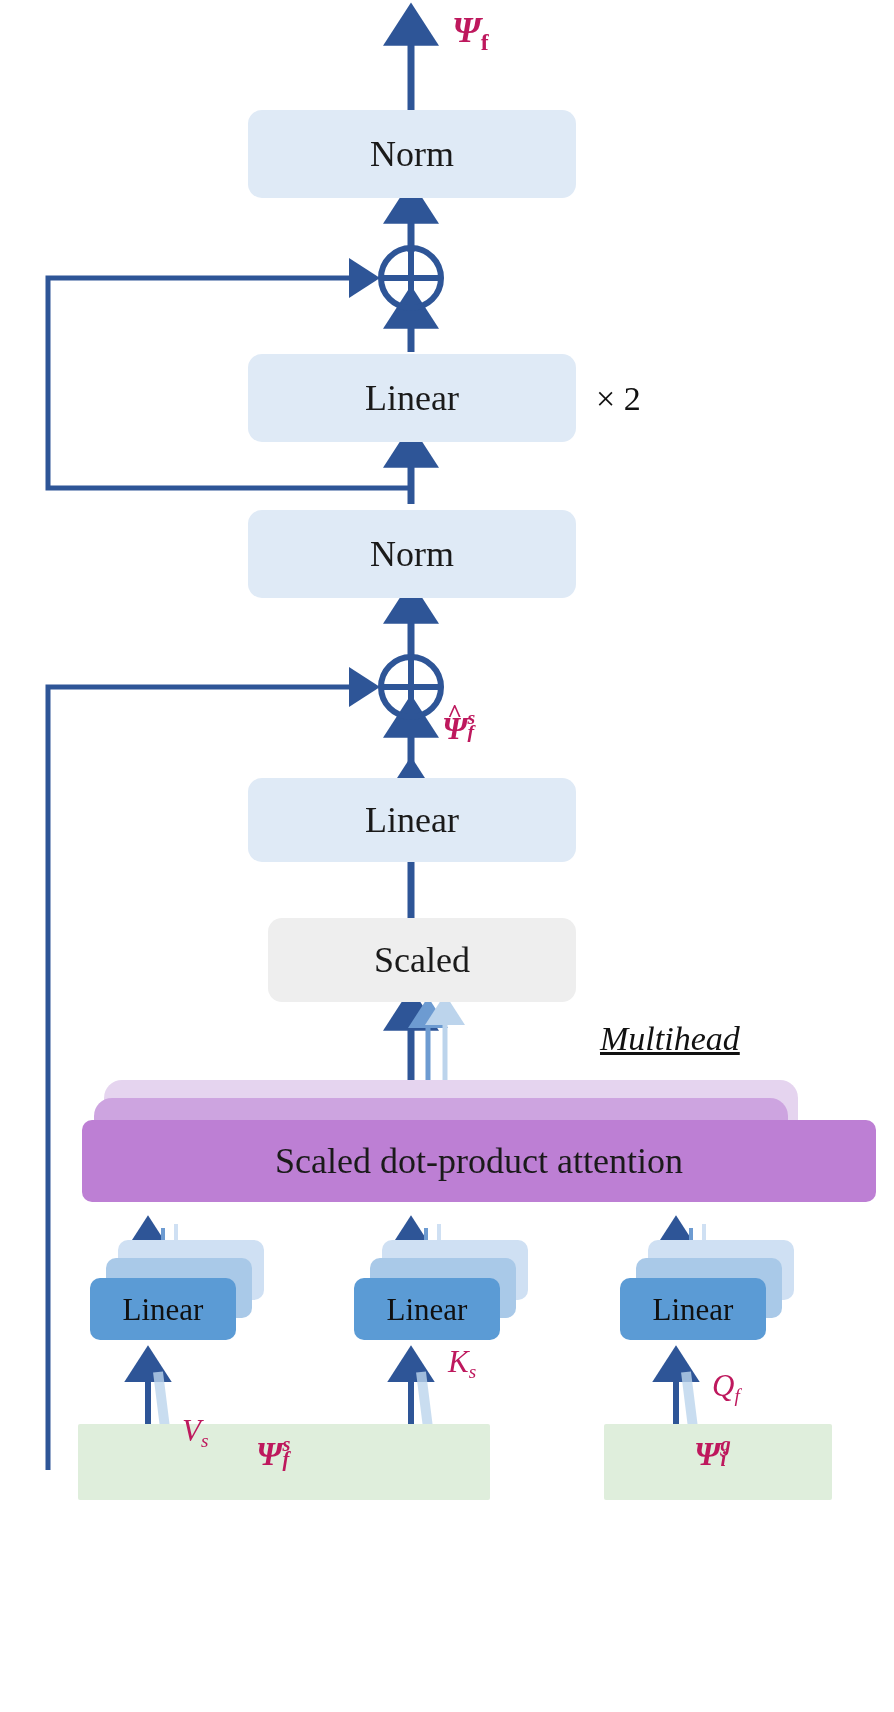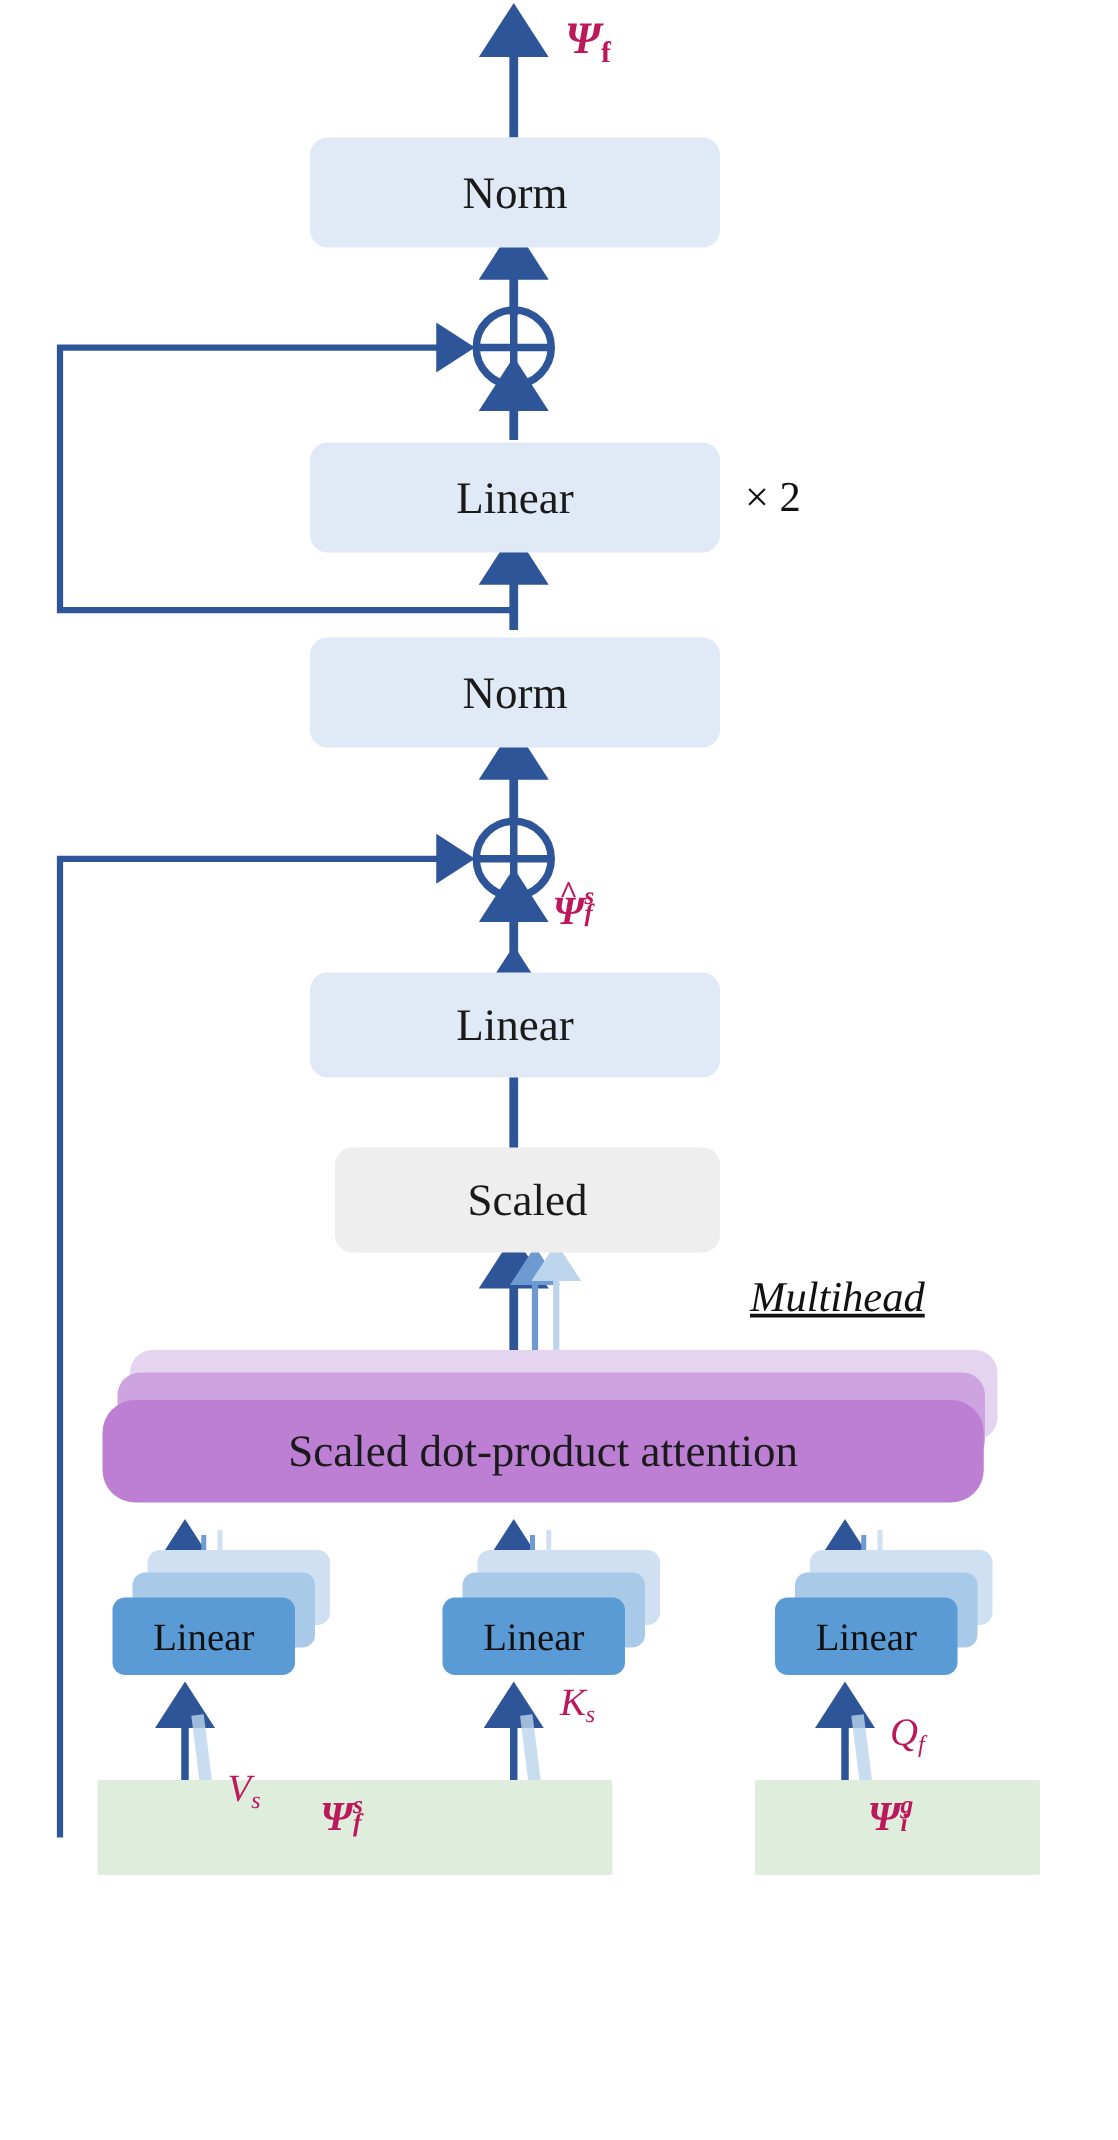--- a/index.html
+++ b/index.html
@@ -142,21 +142,21 @@
   </div>
 
   <div class="box gray fs36" style="left:268px;top:918px;width:308px;height:84px;">
     <span class="lbl">Scaled</span>
   </div>
 
   <div class="freetext ital fs34" style="left:600px;top:1022px;">Multihead</div>
 
   <div class="box purple3" style="left:104px;top:1080px;width:694px;height:72px;border-radius:18px;"></div>
   <div class="box purple2" style="left:94px;top:1098px;width:694px;height:72px;border-radius:18px;"></div>
-  <div class="box purple fs36" style="left:82px;top:1120px;width:705px;height:82px;border-radius:26px;">
+  <div class="box purple fs36" style="left:82px;top:1120px;width:794px;height:82px;border-radius:10px;">
     <span class="lbl">Scaled dot-product attention</span>
   </div>
 
   <div class="box midblue3" style="left:118px;top:1240px;width:146px;height:60px;"></div>
   <div class="box midblue2" style="left:106px;top:1258px;width:146px;height:60px;"></div>
   <div class="box midblue fs31" style="left:90px;top:1278px;width:146px;height:62px;color:#101010;">
     <span class="lbl">Linear</span>
   </div>
 
   <div class="box midblue3" style="left:382px;top:1240px;width:146px;height:60px;"></div>

